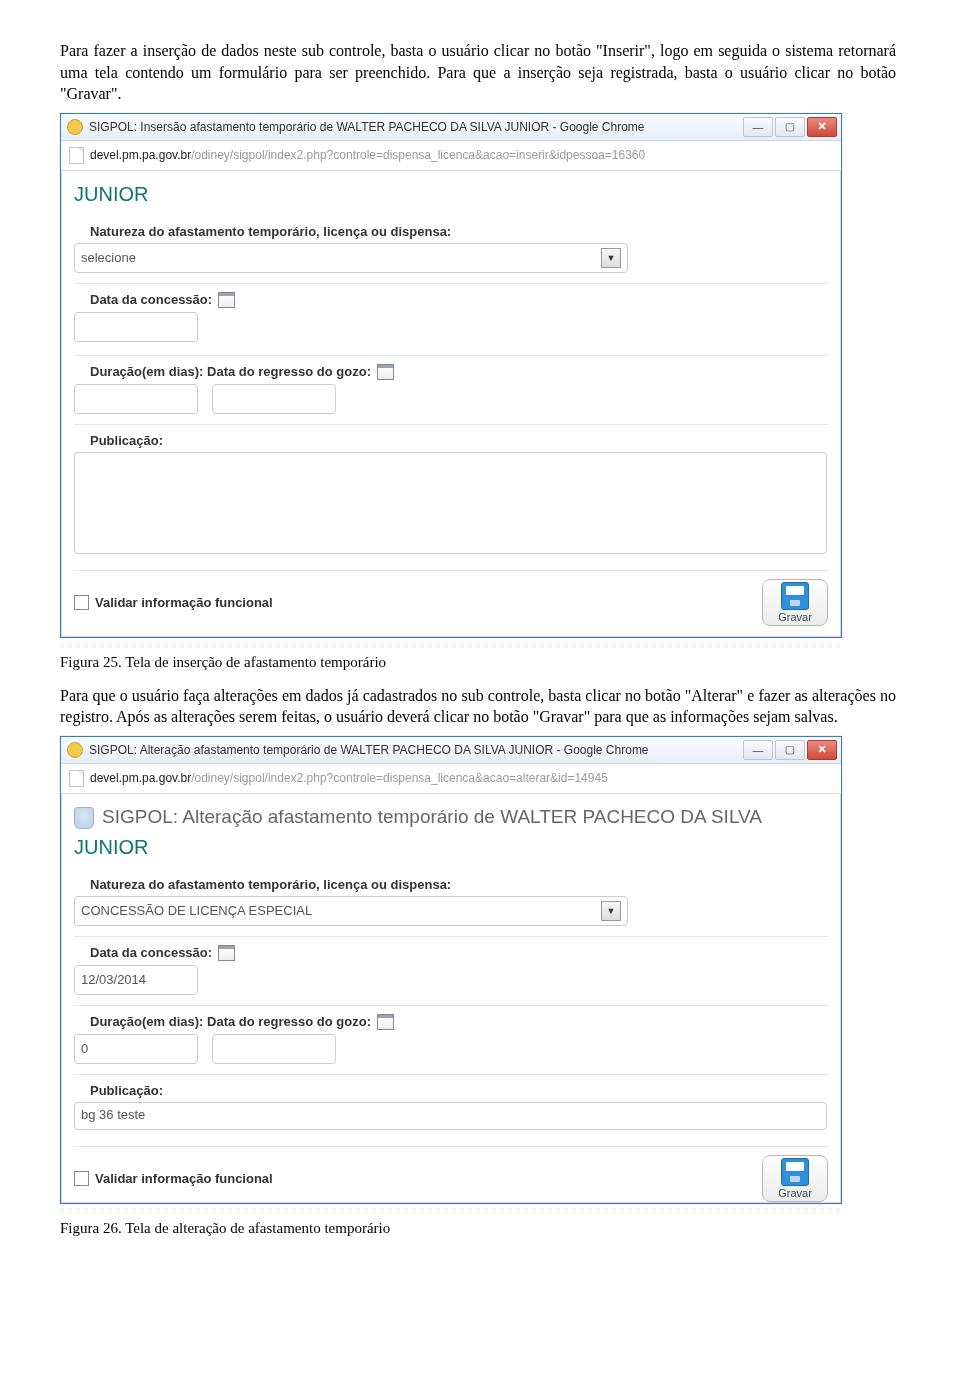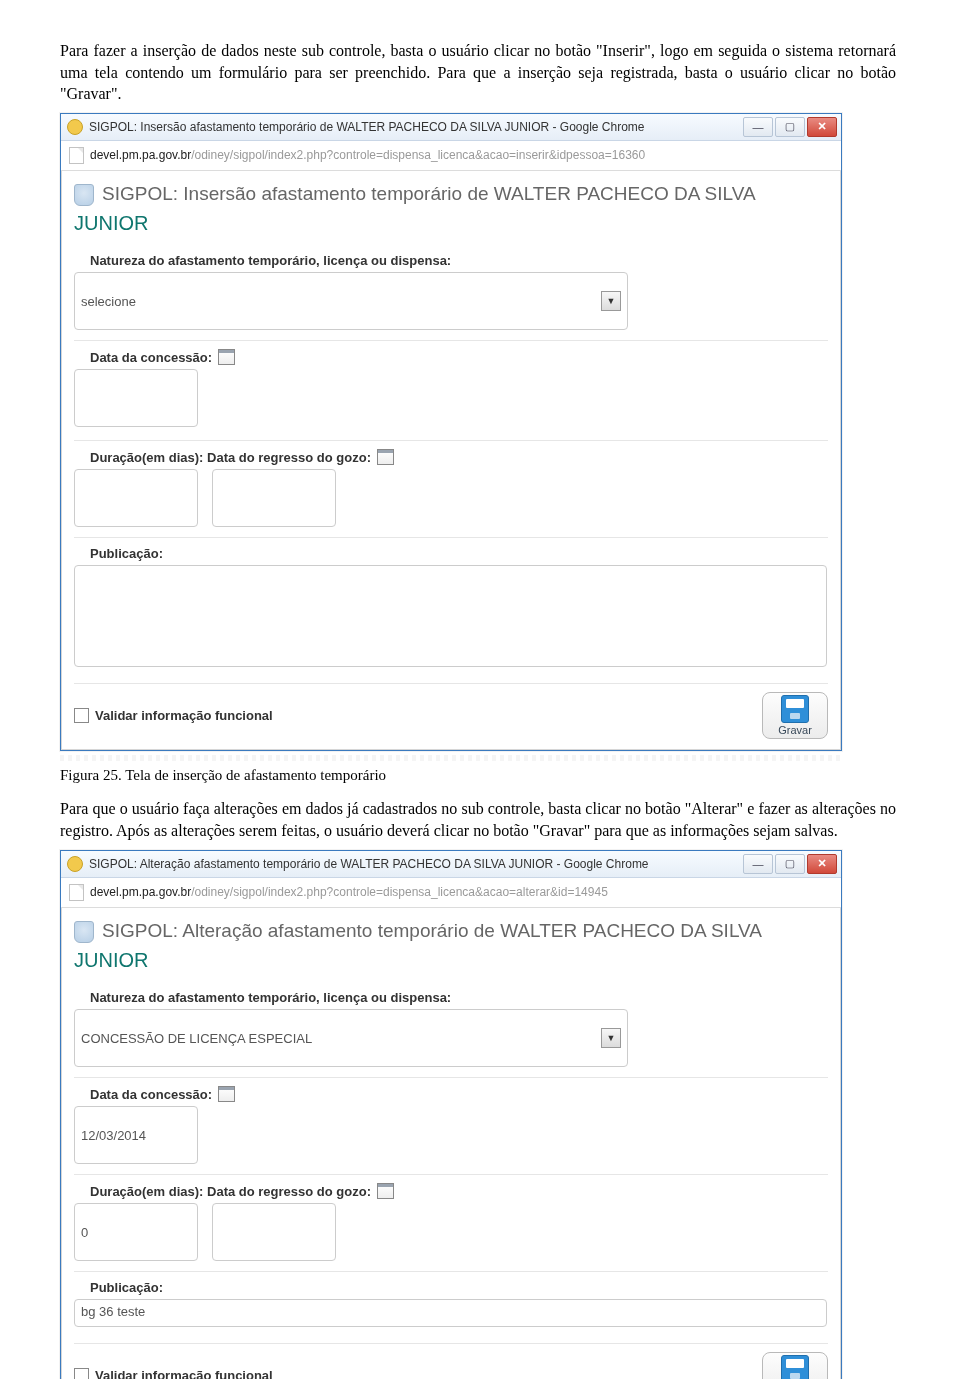--- a/index.html
+++ b/index.html
@@ -155,21 +155,21 @@
     content: "";
     position: absolute;
     left: 0; right: 0; top: 0;
     height: 3px;
     background: #9aa4b0;
   }
   .text-input {
     border: 1px solid #ccc;
     border-radius: 4px;
     height: 24px;
-    padding: 16px 6px;
+    padding: 2px 6px;
     color: #555;
     font-size: 13px;
     background: #fff;
     display: inline-flex;
     align-items: center;
   }
   .text-input.wide { width: 540px; display:flex; justify-content:space-between; }
   .text-input.small { width: 110px; }
   .dd-btn {
     width: 18px; height: 18px;
@@ -276,24 +276,20 @@
       <span class="winbtn close">✕</span>
     </div>
   </div>
   <div class="addr">
     <span class="page-icon"></span>
     <span>
       <span class="urlhost">devel.pm.pa.gov.br</span><span class="urlpath">/odiney/sigpol/index2.php?controle=dispensa_licenca&amp;acao=inserir&amp;idpessoa=16360</span>
     </span>
   </div>
   <div class="content-area">
-    <div class="app-title-row">
-      <span class="shield"></span>
-      <span>SIGPOL: Insersão afastamento temporário de WALTER PACHECO DA SILVA</span>
-    </div>
     <div class="app-junior">JUNIOR</div>
 
     <div class="field-block first">
       <div class="field-label">Natureza do afastamento temporário, licença ou dispensa:</div>
       <div class="text-input wide">
         <span>selecione</span>
         <span class="dd-btn">▼</span>
       </div>
     </div>
 

